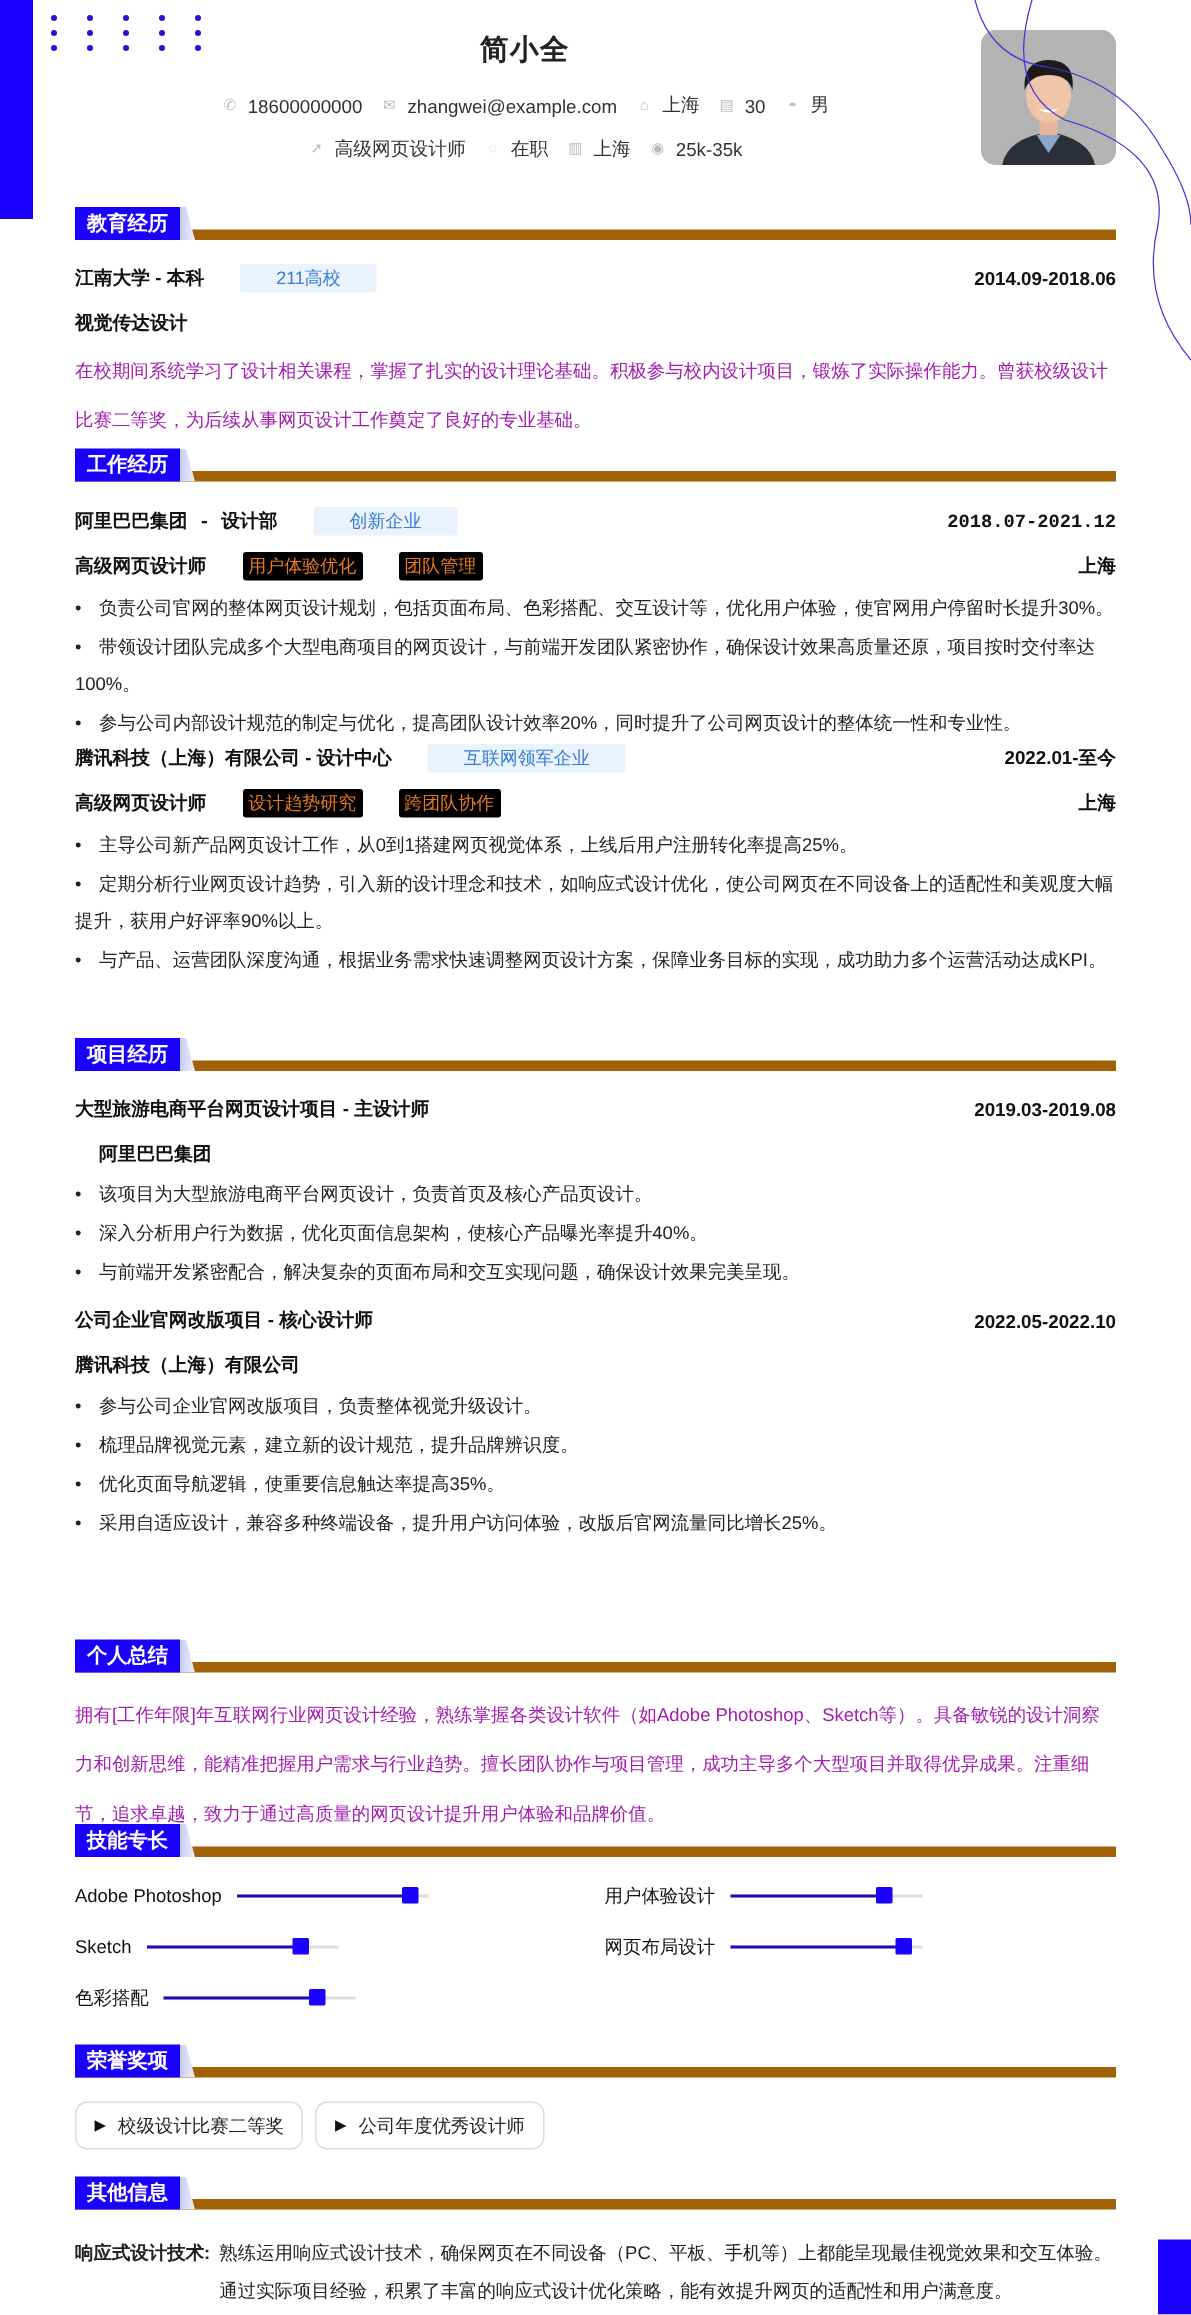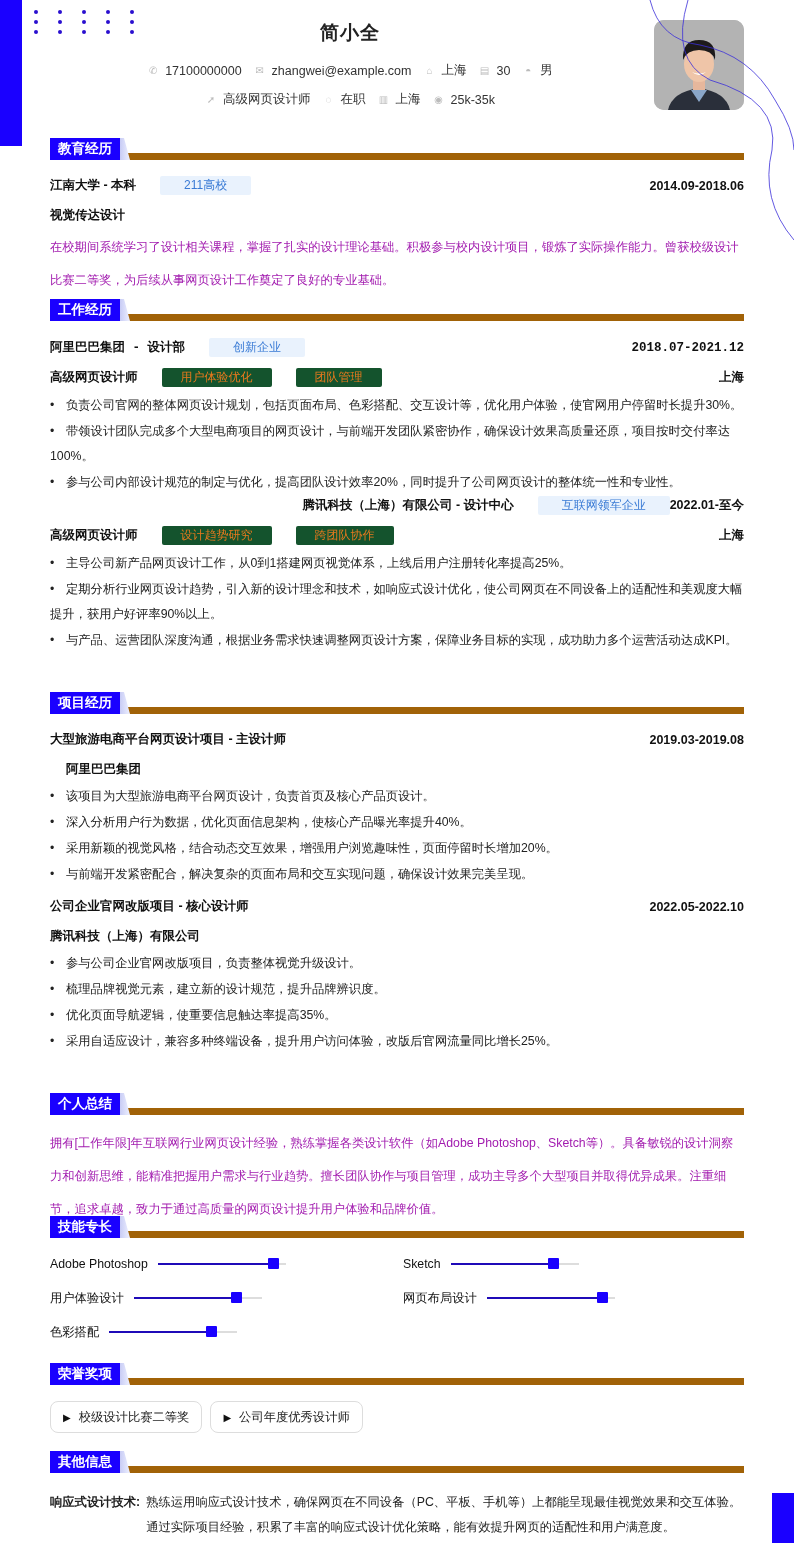--- a/index.html
+++ b/index.html
@@ -23,21 +23,21 @@
   .photo { position: absolute; left: 654px; top: 20px; width: 90px; height: 90px; border-radius: 10px; background: #b5b5b5; overflow: hidden; }
 
   .main { position: absolute; left: 50px; width: 694px; }
   .sec-head { position: relative; height: 22px; border-bottom: 7px solid #a16207; text-align: center; }
   .sec-title { position: absolute; left: 0; top: 0; height: 22px; padding: 0 8px; background: #1a00ff; color: #fff; font-size: 13.5px; font-weight: bold; line-height: 22px; }
   .sec-title::after { content: ""; position: absolute; right: -10px; top: 0; width: 10px; height: 22px; background: linear-gradient(90deg, #c8ccf5, #eef0ff); clip-path: polygon(0 0, 40% 0, 100% 100%, 0 100%); }
 
   .row { display: flex; justify-content: space-between; align-items: center; font-size: 12.5px; font-weight: bold; color: #111; }
   .row-left { display: flex; align-items: center; gap: 24px; }
   .tag-blue { background: #e9f2fd; color: #3a7bd5; font-weight: normal; font-size: 12px; padding: 1px 24px; border-radius: 2px; }
-  .tag-orange { background: #14532d; color: #e8791d; font-weight: normal; font-size: 12px; padding: 1px 19px; border-radius: 2px; }
+  .tag-orange { background: #000000; color: #e8791d; font-weight: normal; font-size: 12px; padding: 1px 4px; border-radius: 2px; }
   .para { font-size: 12.3px; line-height: 33px; color: #a21caf; }
   ul.bul { list-style: none; }
   ul.bul li { font-size: 12.3px; line-height: 25px; color: #222; position: relative; padding-left: 16px; margin-bottom: 1px; text-indent: 0; }
   ul.bul li::before { content: "•"; position: absolute; left: 0; top: 0; color: #222; }
   ul.bul li.wrap { padding-left: 0; text-indent: 16px; }
   ul.bul li.wrap::before { left: 0; text-indent: 0; }
 
   .skills { display: grid; grid-template-columns: 353px 341px; row-gap: 14px; }
   .skill { display: flex; align-items: center; font-size: 12.3px; color: #111; height: 20px; }
   .skill-track { position: relative; height: 2px; background: #ddd; margin-left: 10px; }
@@ -72,21 +72,21 @@
     <span class="dot"></span>
     <span class="dot"></span>
     <span class="dot"></span>
 </div>
 
 <div class="header">
   <div class="name">简小全</div>
   <div class="info-row r1">
     <span class="info-item">
         <span class="ic">✆</span>
-        <span>17100000000</span>
+        <span>18600000000</span>
       </span>
     <span class="info-item">
         <span class="ic">✉</span>
         <span>zhangwei@example.com</span>
       </span>
     <span class="info-item">
         <span class="ic">⌂</span>
         <span>上海</span>
       </span>
     <span class="info-item">
@@ -174,21 +174,21 @@
       <span>上海</span>
     </div>
     <ul class="bul" style="margin-top:6px;">
       <li>负责公司官网的整体网页设计规划，包括页面布局、色彩搭配、交互设计等，优化用户体验，使官网用户停留时长提升30%。</li>
       <li class="wrap">带领设计团队完成多个大型电商项目的网页设计，与前端开发团队紧密协作，确保设计效果高质量还原，项目按时交付率达100%。</li>
       <li>参与公司内部设计规范的制定与优化，提高团队设计效率20%，同时提升了公司网页设计的整体统一性和专业性。</li>
     </ul>
   </div>
 
   <div>
-    <div class="row" style="justify-content:flex-end;">
+    <div class="row" style="">
       <span class="row-left">
           <span>腾讯科技（上海）有限公司 - 设计中心</span>
           <span class="tag-blue">互联网领军企业</span>
         </span>
       <span>2022.01-至今</span>
     </div>
     <div class="row" style="margin-top:11px;">
       <span class="row-left">
           <span>高级网页设计师</span>
           <span class="tag-orange">设计趋势研究</span>
@@ -213,21 +213,20 @@
     <div class="row" style="margin-top:17px;">
       <span>大型旅游电商平台网页设计项目 - 主设计师</span>
       <span>2019.03-2019.08</span>
     </div>
     <div class="row" style="margin-top:13px;padding-left:16px;">
         <span>阿里巴巴集团</span>
       </div>
     <ul class="bul" style="margin-top:6px;">
       <li>该项目为大型旅游电商平台网页设计，负责首页及核心产品页设计。</li>
       <li>深入分析用户行为数据，优化页面信息架构，使核心产品曝光率提升40%。</li>
-      <li>采用新颖的视觉风格，结合动态交互效果，增强用户浏览趣味性，页面停留时长增加20%。</li>
       <li>与前端开发紧密配合，解决复杂的页面布局和交互实现问题，确保设计效果完美呈现。</li>
     </ul>
   </div>
 
   <div>
     <div class="row" style="margin-top:11px;">
       <span>公司企业官网改版项目 - 核心设计师</span>
       <span>2022.05-2022.10</span>
     </div>
     <div class="row" style="margin-top:13px;">
@@ -255,28 +254,28 @@
     </div>
   <div class="skills" style="margin-top:16px;">
     <div class="skill">
       <span>Adobe Photoshop</span>
       <span class="skill-track" style="width:128px;">
           <span class="skill-fill" style="width:90%;"></span>
           <span class="skill-knob" style="left:110px;"></span>
         </span>
     </div>
     <div class="skill">
-      <span>Sketch</span>
+      <span>用户体验设计</span>
       <span class="skill-track" style="width:128px;">
           <span class="skill-fill" style="width:80%;"></span>
           <span class="skill-knob" style="left:97px;"></span>
         </span>
     </div>
     <div class="skill">
-      <span>用户体验设计</span>
+      <span>Sketch</span>
       <span class="skill-track" style="width:128px;">
           <span class="skill-fill" style="width:80%;"></span>
           <span class="skill-knob" style="left:97px;"></span>
         </span>
     </div>
     <div class="skill">
       <span>网页布局设计</span>
       <span class="skill-track" style="width:128px;">
           <span class="skill-fill" style="width:90%;"></span>
           <span class="skill-knob" style="left:110px;"></span>

